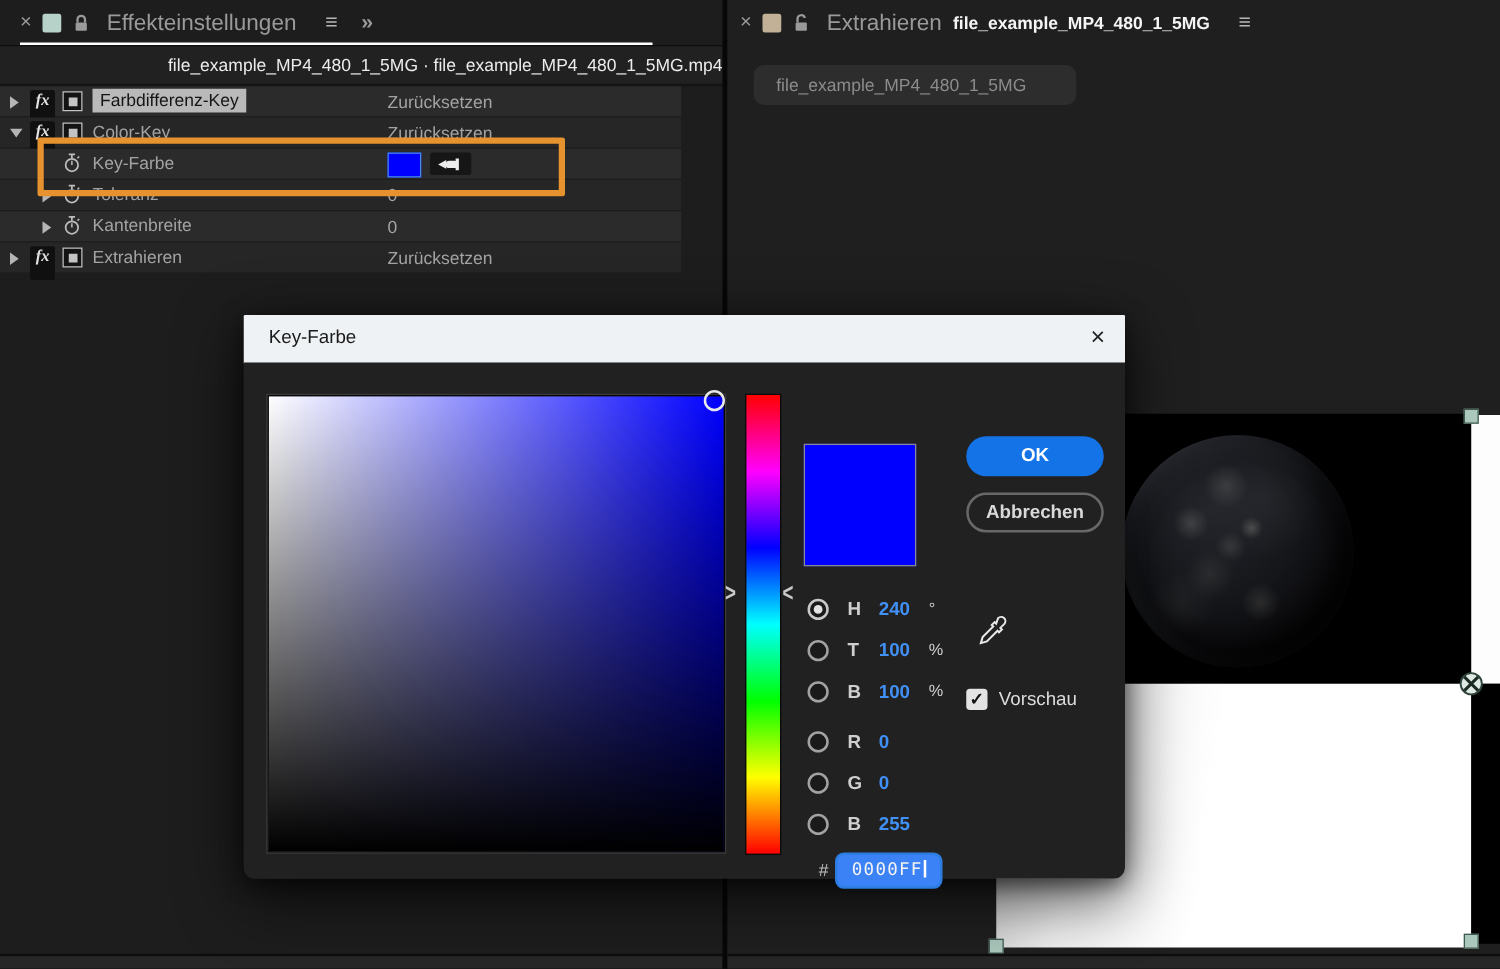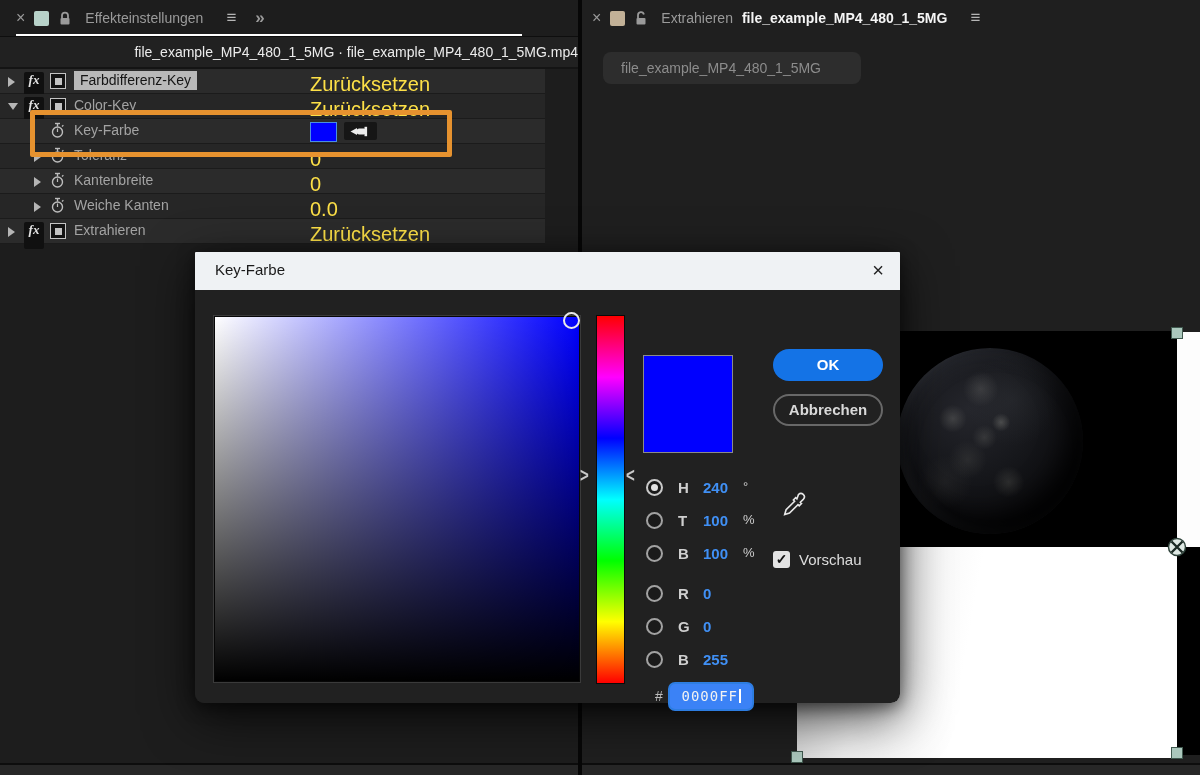--- a/index.html
+++ b/index.html
@@ -10,21 +10,21 @@
   .panel-left{position:absolute;left:0;top:0;width:578px;height:775px;background:#1d1d1d;}
   .divider{position:absolute;left:578px;top:0;width:4px;height:775px;background:#070707;}
   .panel-right{position:absolute;left:582px;top:0;width:618px;height:775px;background:#1f1f1f;overflow:hidden;}
 
   
   .tabbar{position:relative;height:36px;display:flex;align-items:center;gap:9px;padding-left:16px;}
   .tab-close{color:#9a9a9a;font-size:16px;line-height:1;}
   .sq{width:15px;height:15px;border-radius:2px;}
   .sq.teal{background:#b7d2c9;}
   .sq.tan{background:#c2b197;}
-  .tab-dim{color:#9a9a9a;font-size:14px;margin-left:4px;}
+  .tab-dim{color:#9a9a9a;font-size:18px;margin-left:4px;}
   .tab-doc{color:#f5f5f5;font-size:14px;font-weight:bold;}
   .tab-menu{color:#b5b5b5;font-size:17px;font-weight:bold;margin-left:14px;}
   .tab-overflow{color:#9a9a9a;font-size:17px;font-weight:bold;}
   .tab-underline{position:absolute;left:16px;bottom:0;width:506px;height:2px;background:#ffffff;}
   .lock{flex:0 0 auto;}
 
   
   .subtitle{height:30px;line-height:30px;padding-left:9px;color:#ececec;font-size:14px;
     border-top:1px solid #0e0e0e;border-bottom:2px solid #141414;background:#212121;text-align:right;}
   .rows{position:relative;}
@@ -38,21 +38,21 @@
   .row.prop .chev{left:34px;}
   .fxbadge{position:absolute;left:24px;top:3px;width:20px;height:27px;background:#101010;
     color:#e3e3e3;font-family:"Liberation Serif",serif;font-style:italic;font-weight:bold;
     font-size:13px;text-align:center;line-height:16px;border-radius:2px;}
   .enable{position:absolute;left:50px;top:4px;width:14px;height:14px;background:#131313;
     border:1px solid #c4c4c4;display:flex;align-items:center;justify-content:center;}
   .enable-dot{width:7px;height:7px;background:#c4c4c4;}
   .stopwatch{position:absolute;left:50px;top:3px;}
   .rname{position:absolute;left:74px;top:3px;font-size:14px;color:#a3a3a3;white-space:nowrap;}
   .rname.hl{background:#b9b9b9;color:#151515;padding:0px 6px;top:2px;line-height:19px;}
-  .rval{position:absolute;left:310px;top:4px;font-size:20px;color:#fde047;white-space:nowrap;}
+  .rval{position:absolute;left:310px;top:4px;font-size:14px;color:#a3a3a3;white-space:nowrap;}
   .keyswatch{position:absolute;left:310px;top:3px;width:25px;height:18px;border:1px solid #4a8fe0;}
   .dropper-btn{position:absolute;left:344px;top:3px;width:33px;height:18px;background:#161616;
     border-radius:2px;display:flex;align-items:center;justify-content:center;}
   .annotation{position:absolute;left:30px;top:110px;width:412px;height:37px;
     border:5px solid #e6922f;border-radius:2px;z-index:10;}
   .bottom-strip{position:absolute;left:0;bottom:0;width:100%;height:10px;background:#272727;border-top:2px solid #0d0d0d;}
 
   
   .chip{position:absolute;left:21px;top:52px;width:258px;height:32px;background:#2d2d2d;border-radius:8px;
     color:#8c8c8c;font-size:14px;line-height:32px;padding-left:18px;box-sizing:border-box;white-space:nowrap;}
@@ -215,34 +215,20 @@
               <line x1="5" y1="1.5" x2="10" y2="1.5" stroke="#bdbdbd" stroke-width="1.4"></line>
               <line x1="7.5" y1="1.5" x2="7.5" y2="4.5" stroke="#bdbdbd" stroke-width="1.4"></line>
               <line x1="7.5" y1="10" x2="7.5" y2="6.5" stroke="#bdbdbd" stroke-width="1.2"></line>
               <line x1="12" y1="4.5" x2="13.4" y2="3.2" stroke="#bdbdbd" stroke-width="1.2"></line>
             </svg>
         </span>
         <span class="rname">Kantenbreite</span>
         <span class="rval">0</span>
       </div>
 
-      <div class="row prop">
-        <span class="chev right"></span>
-        <span class="stopwatch">
-          <svg width="15" height="17" viewBox="0 0 15 17">
-              <circle cx="7.5" cy="10" r="5" fill="none" stroke="#bdbdbd" stroke-width="1.4"></circle>
-              <line x1="5" y1="1.5" x2="10" y2="1.5" stroke="#bdbdbd" stroke-width="1.4"></line>
-              <line x1="7.5" y1="1.5" x2="7.5" y2="4.5" stroke="#bdbdbd" stroke-width="1.4"></line>
-              <line x1="7.5" y1="10" x2="7.5" y2="6.5" stroke="#bdbdbd" stroke-width="1.2"></line>
-              <line x1="12" y1="4.5" x2="13.4" y2="3.2" stroke="#bdbdbd" stroke-width="1.2"></line>
-            </svg>
-        </span>
-        <span class="rname">Weiche Kanten</span>
-        <span class="rval">0.0</span>
-      </div>
 
       <div class="row header">
         <span class="chev right"></span>
         <span class="fxbadge">fx</span>
         <span class="enable">
             <span class="enable-dot"></span>
           </span>
         <span class="rname">Extrahieren</span>
         <span class="rval">Zurücksetzen</span>
       </div>

